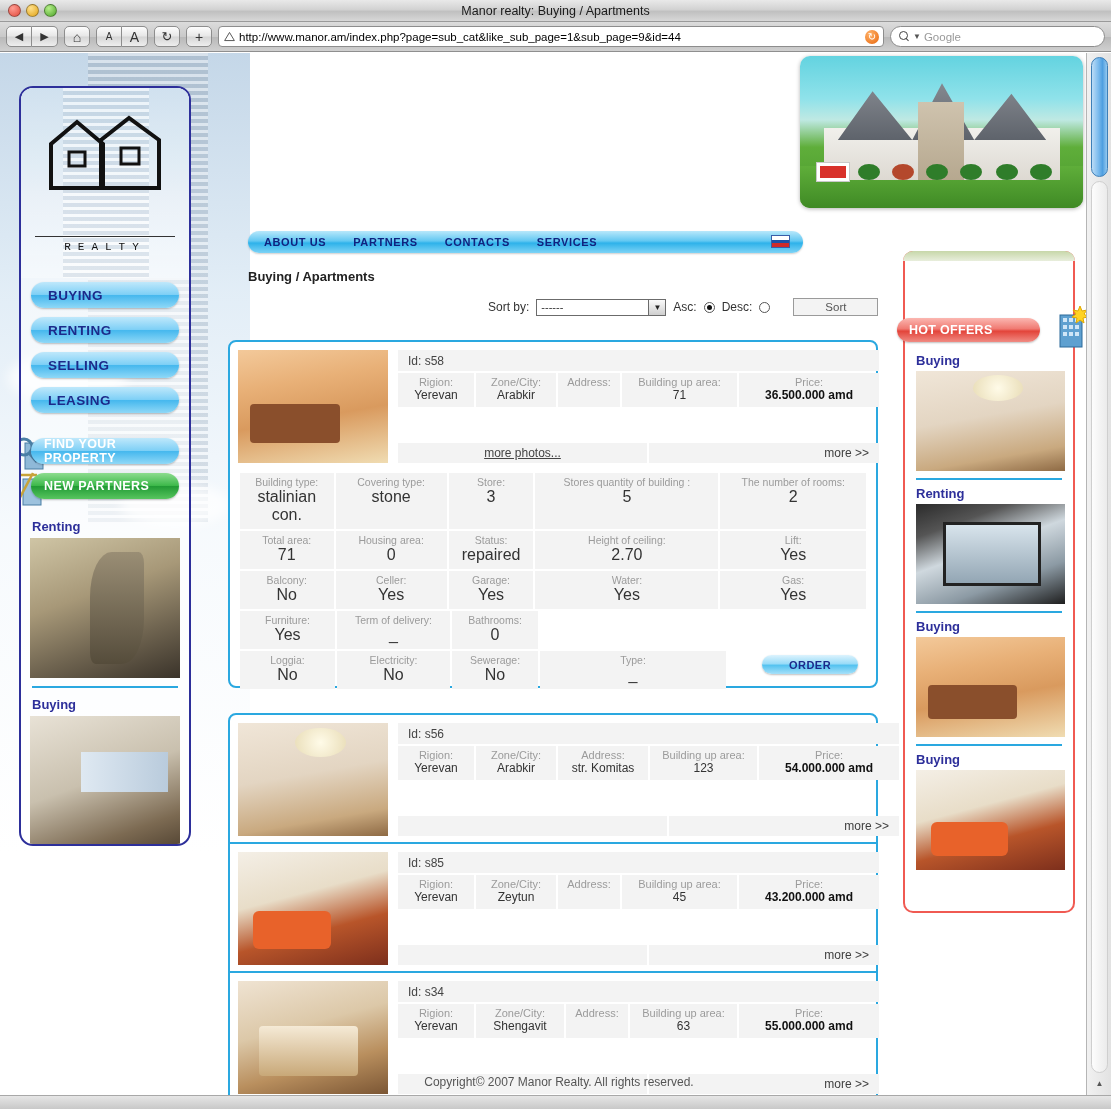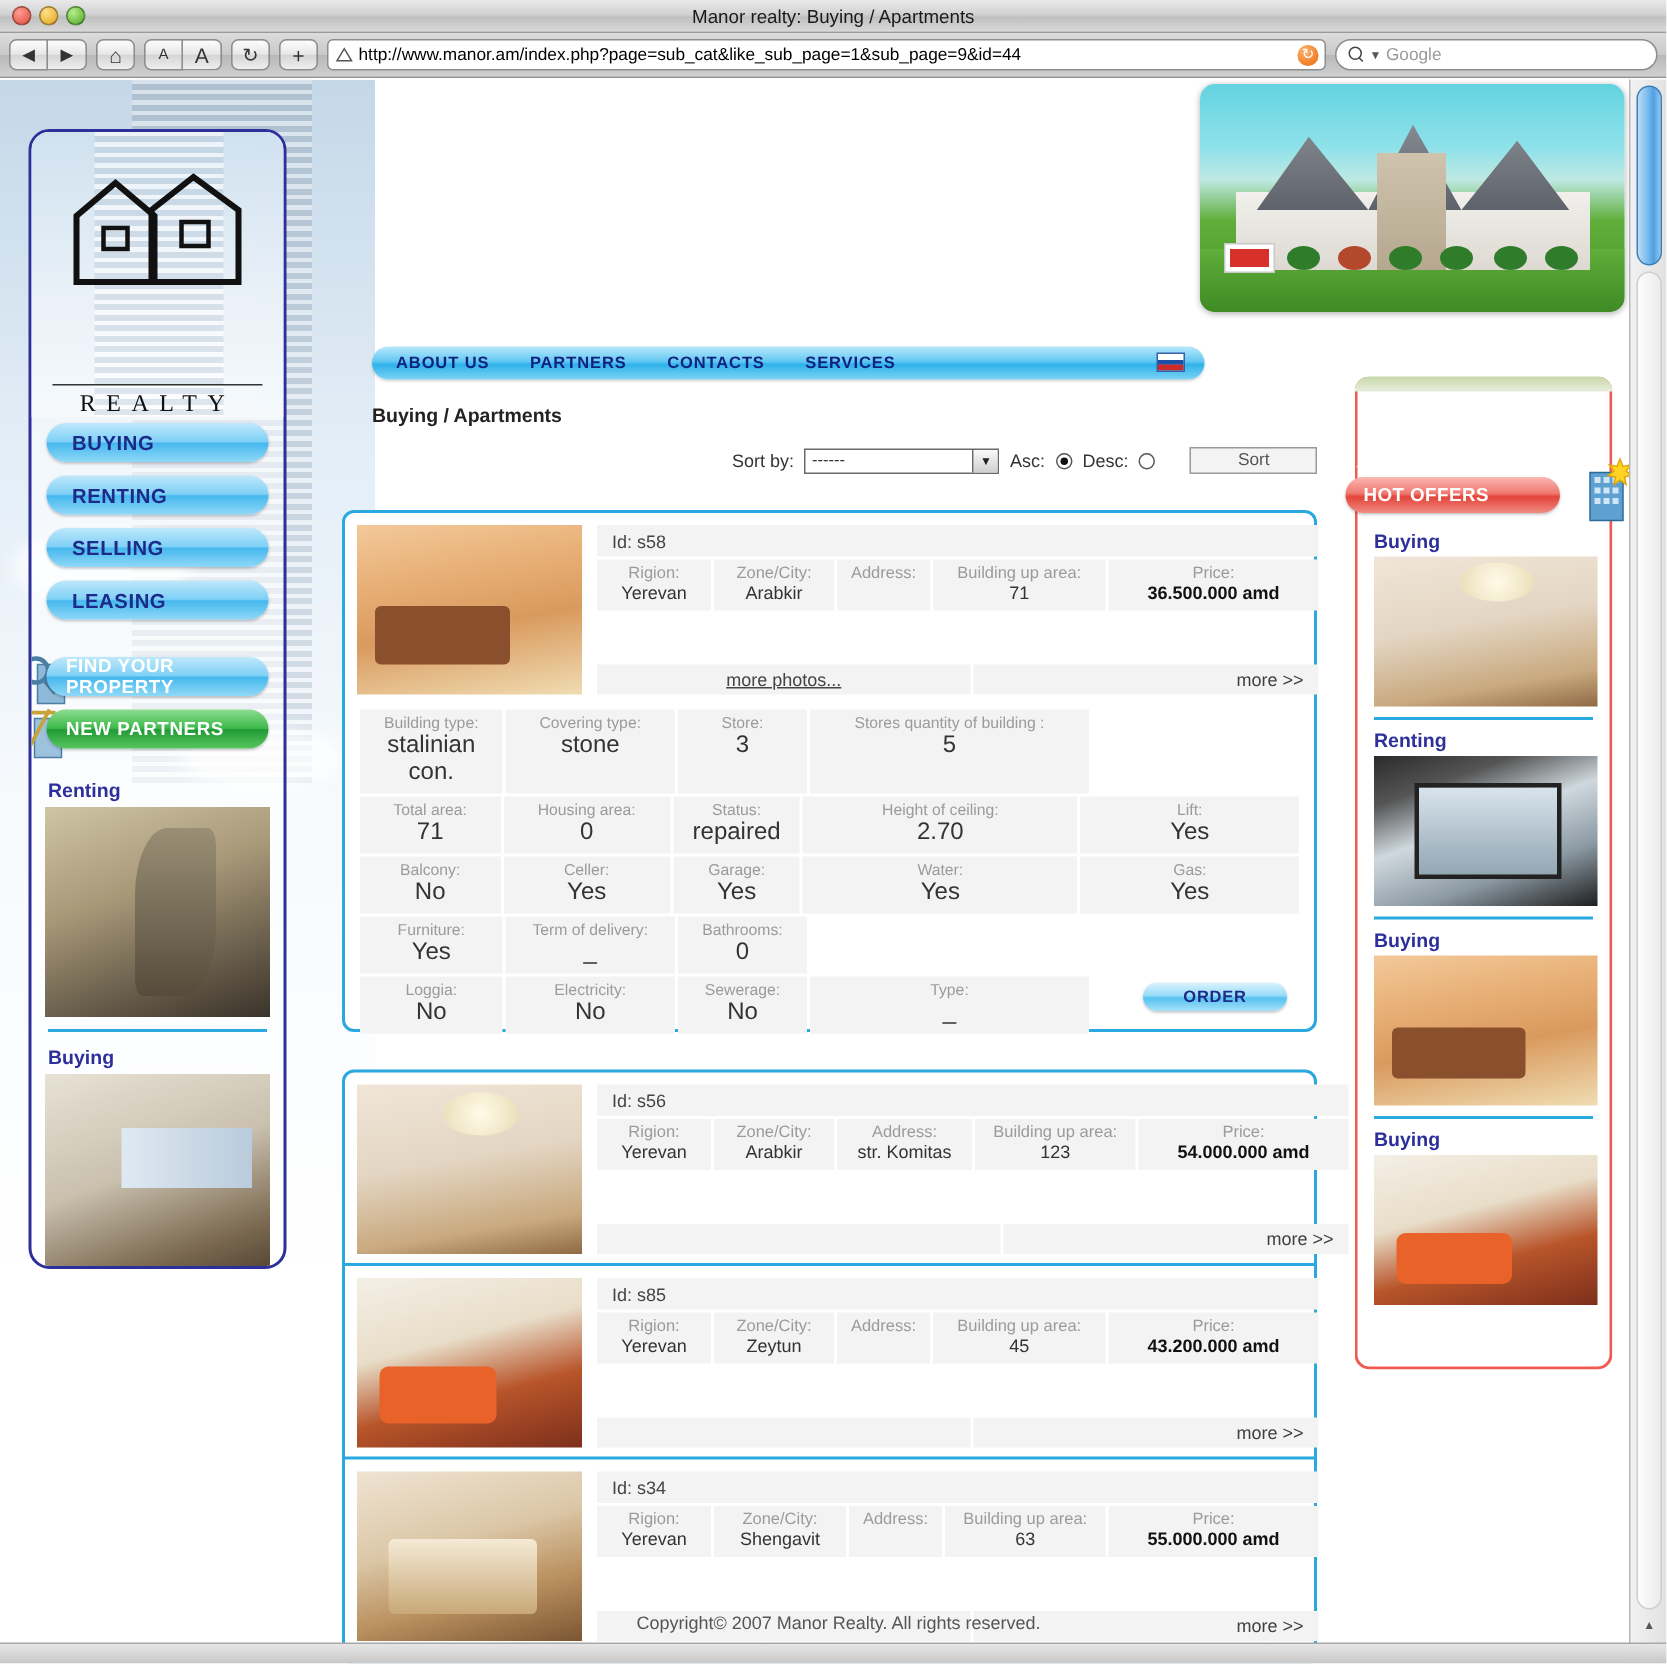--- a/index.html
+++ b/index.html
@@ -126,22 +126,22 @@
   }
   .logo-mark { position:absolute; left:0; right:0; top: 26px; text-align:center; }
   .logo-mark svg { display:inline-block; }
   .logo-word {
     position:absolute; left:0; right:0; top: 108px; text-align:center;
     font-family: "Liberation Serif", serif; font-size: 34px; font-weight: 700;
     letter-spacing: 1px; color:#111;
   }
   .logo-sub {
     position:absolute; left:14px; right:14px; top: 148px; text-align:center;
-    font-family: Liberation Serif, serif; font-size: 16px; letter-spacing: 7px;
-    color:#111; border-top: 1px solid #333; padding-top: 4px; margin-top: 20px;
+    font-family: Liberation Mono, monospace; font-size: 11px; letter-spacing: 7px;
+    color:#111; border-top: 1px solid #333; padding-top: 4px;
   }
 
   .navpill {
     position: relative; width: 148px; margin: 0 auto 9px auto; height: 26px;
     border-radius: 13px;
     background: linear-gradient(180deg,#bfe8fb 0%,#7fd0f6 48%,#46b8ee 52%,#8fd8f7 100%);
     box-shadow: 0 1px 2px rgba(0,0,0,.25);
     display: flex; align-items: center; padding-left: 17px;
     font-size: 13.5px; font-weight: 700; color: #1c2a8a; letter-spacing: .4px;
   }
@@ -588,20 +588,24 @@
               <div class="k">Covering type:</div>
               <div class="v">stone</div>
             </div>
             <div class="spec" style="width:86px;">
               <div class="k">Store:</div>
               <div class="v">3</div>
             </div>
             <div class="spec" style="width:186px;">
               <div class="k">Stores quantity of building :</div>
               <div class="v">5</div>
+            </div>
+            <div class="spec" style="width:148px;">
+              <div class="k">The number of rooms:</div>
+              <div class="v">2</div>
             </div>
           </div>
           <div class="specrow">
             <div class="spec" style="width:95px;">
               <div class="k">Total area:</div>
               <div class="v">71</div>
             </div>
             <div class="spec" style="width:113px;">
               <div class="k">Housing area:</div>
               <div class="v">0</div>

